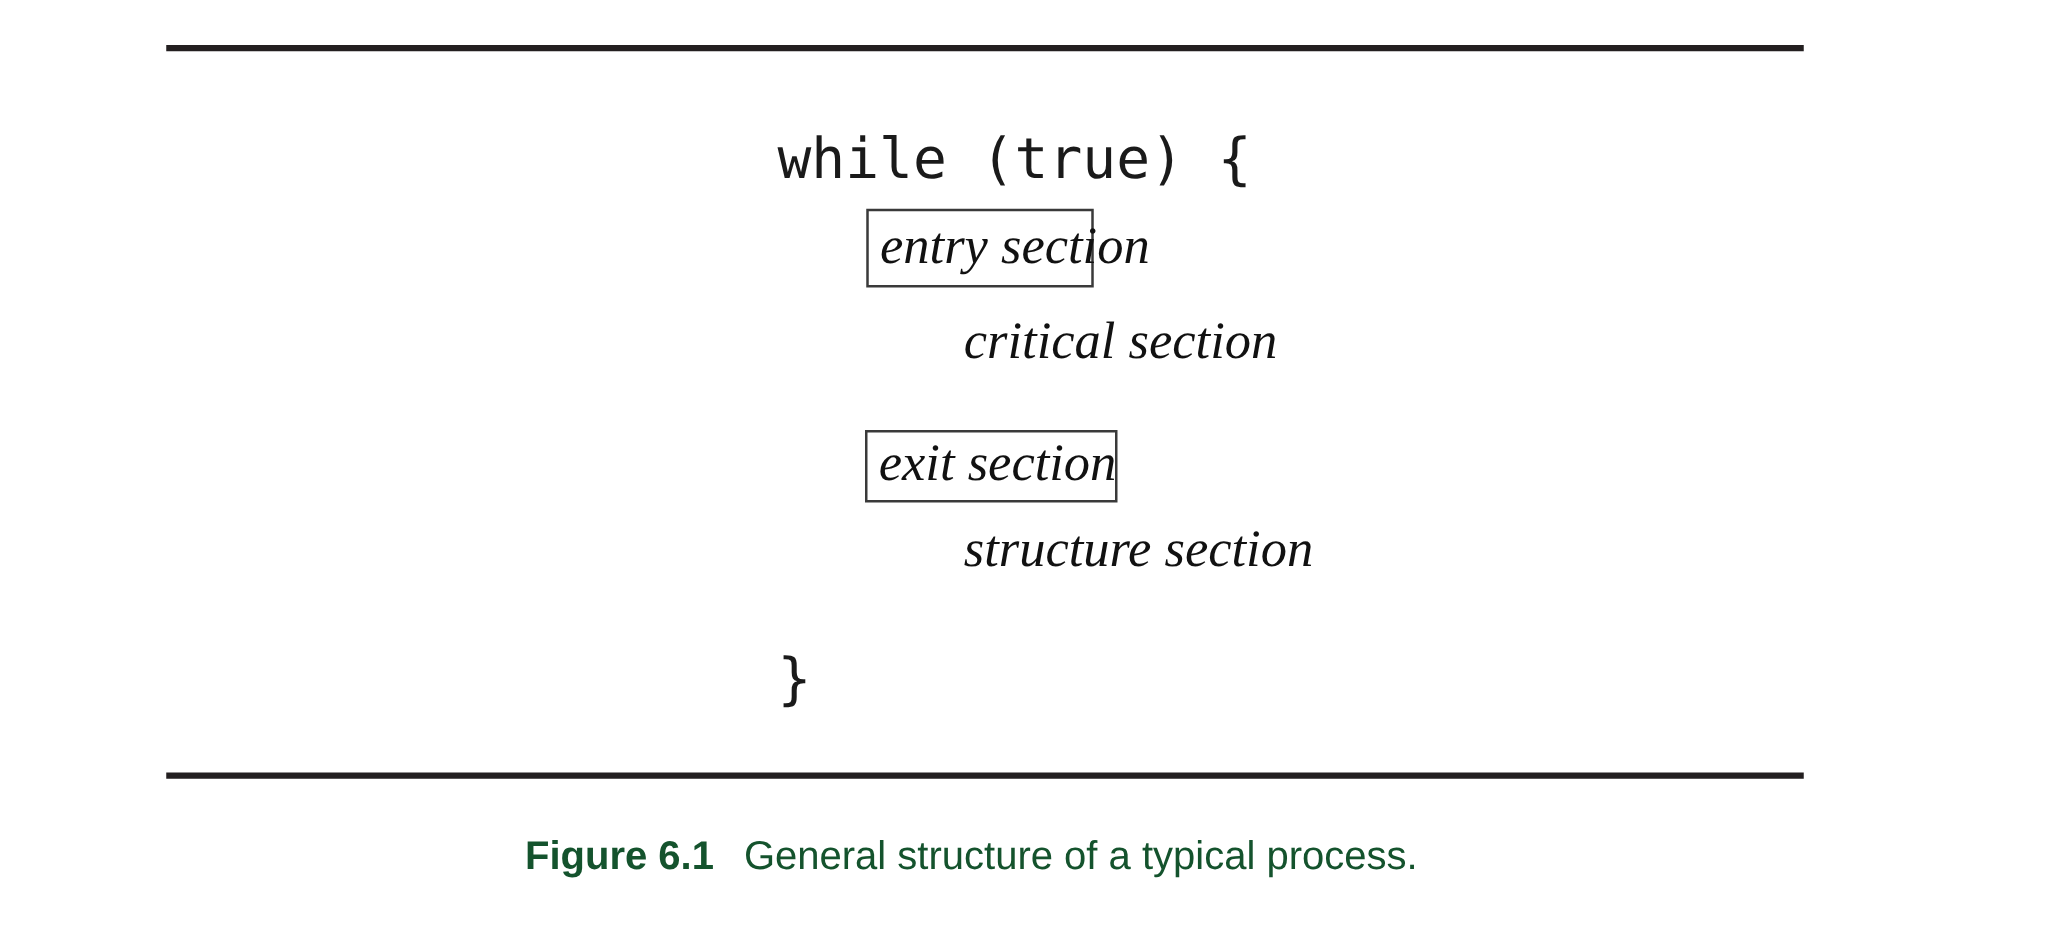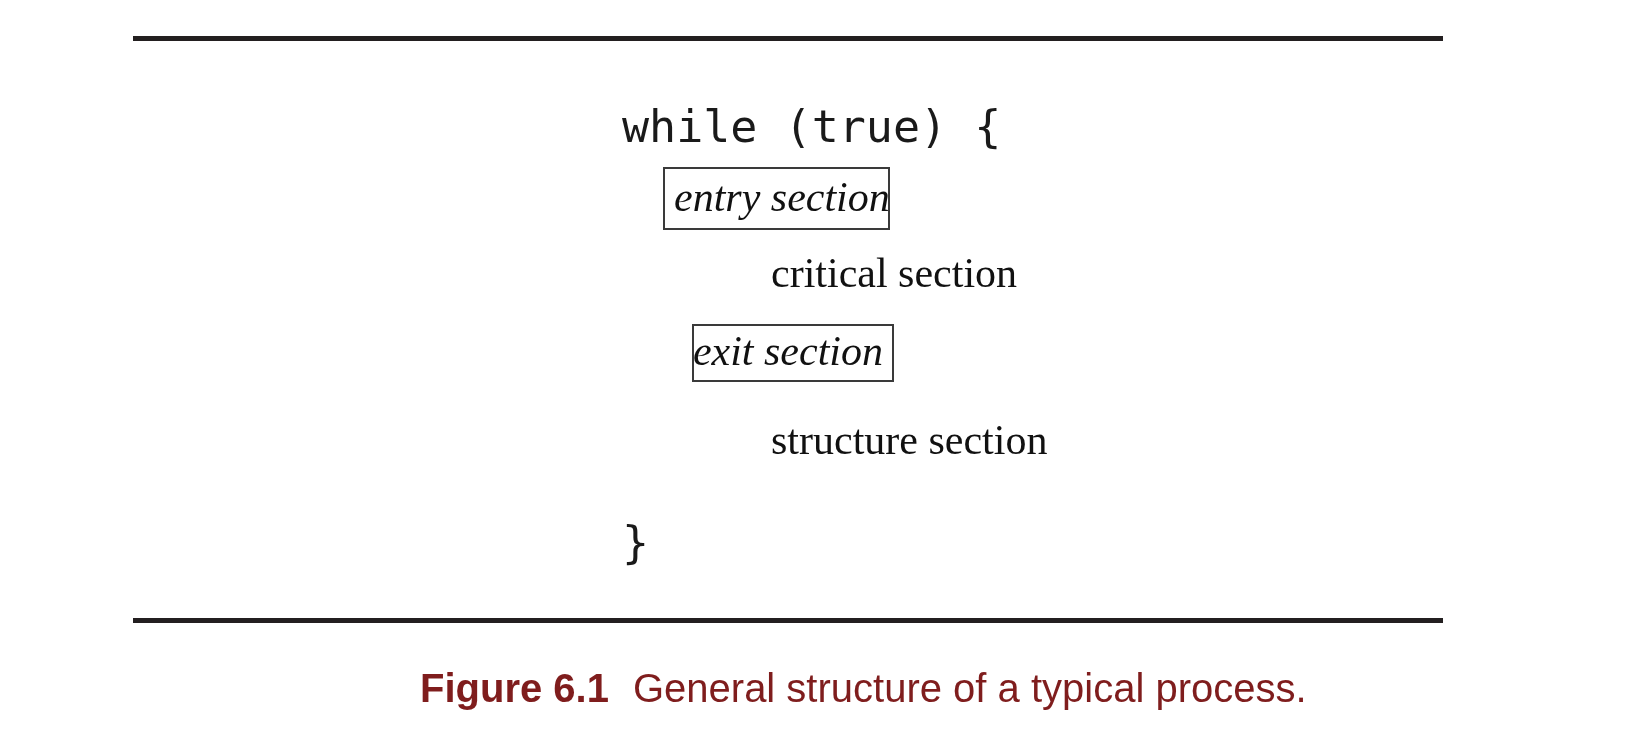--- a/index.html
+++ b/index.html
@@ -75,54 +75,54 @@
     font-family: "Liberation Serif", "DejaVu Serif", serif;
     font-style: italic;
     font-size: 42px;
     line-height: 1;
     color: #111111;
     padding: 0 9px 4px 9px;
     white-space: nowrap;
   }
 
   .entry-box {
-    left: 663px;
+    left: 693px;
     top: 131px;
-    width: 227px;
+    width: 182px;
     height: 63px;
   }
   .exit-box {
     left: 692px;
-    top: 288px;
+    top: 308px;
     width: 202px;
     height: 58px;
-    justify-content: flex-end;
   }
 
   
   .plain-section {
     position: absolute;
     font-family: "Liberation Serif", "DejaVu Serif", serif;
     font-size: 42px;
     line-height: 1;
     color: #111111;
     white-space: nowrap;
+    font-style: italic;
   }
   .critical-section  { left: 771px; top: 216px; }
   .remainder-section { left: 771px; top: 383px; }
 
   
   .caption {
     position: absolute;
     left: 420px;
     top: 668px;
     font-family: "Liberation Sans", "DejaVu Sans", sans-serif;
-    font-size: 40px;
+    font-size: 32px;
     line-height: 1;
-    color: #7f1d1d;
+    color: #14532d;
     white-space: nowrap;
   }
   .caption .caption-number {
     font-weight: bold;
   }
   .caption .caption-gap {
     display: inline-block;
     width: 24px;
   }
   .caption .caption-text {

